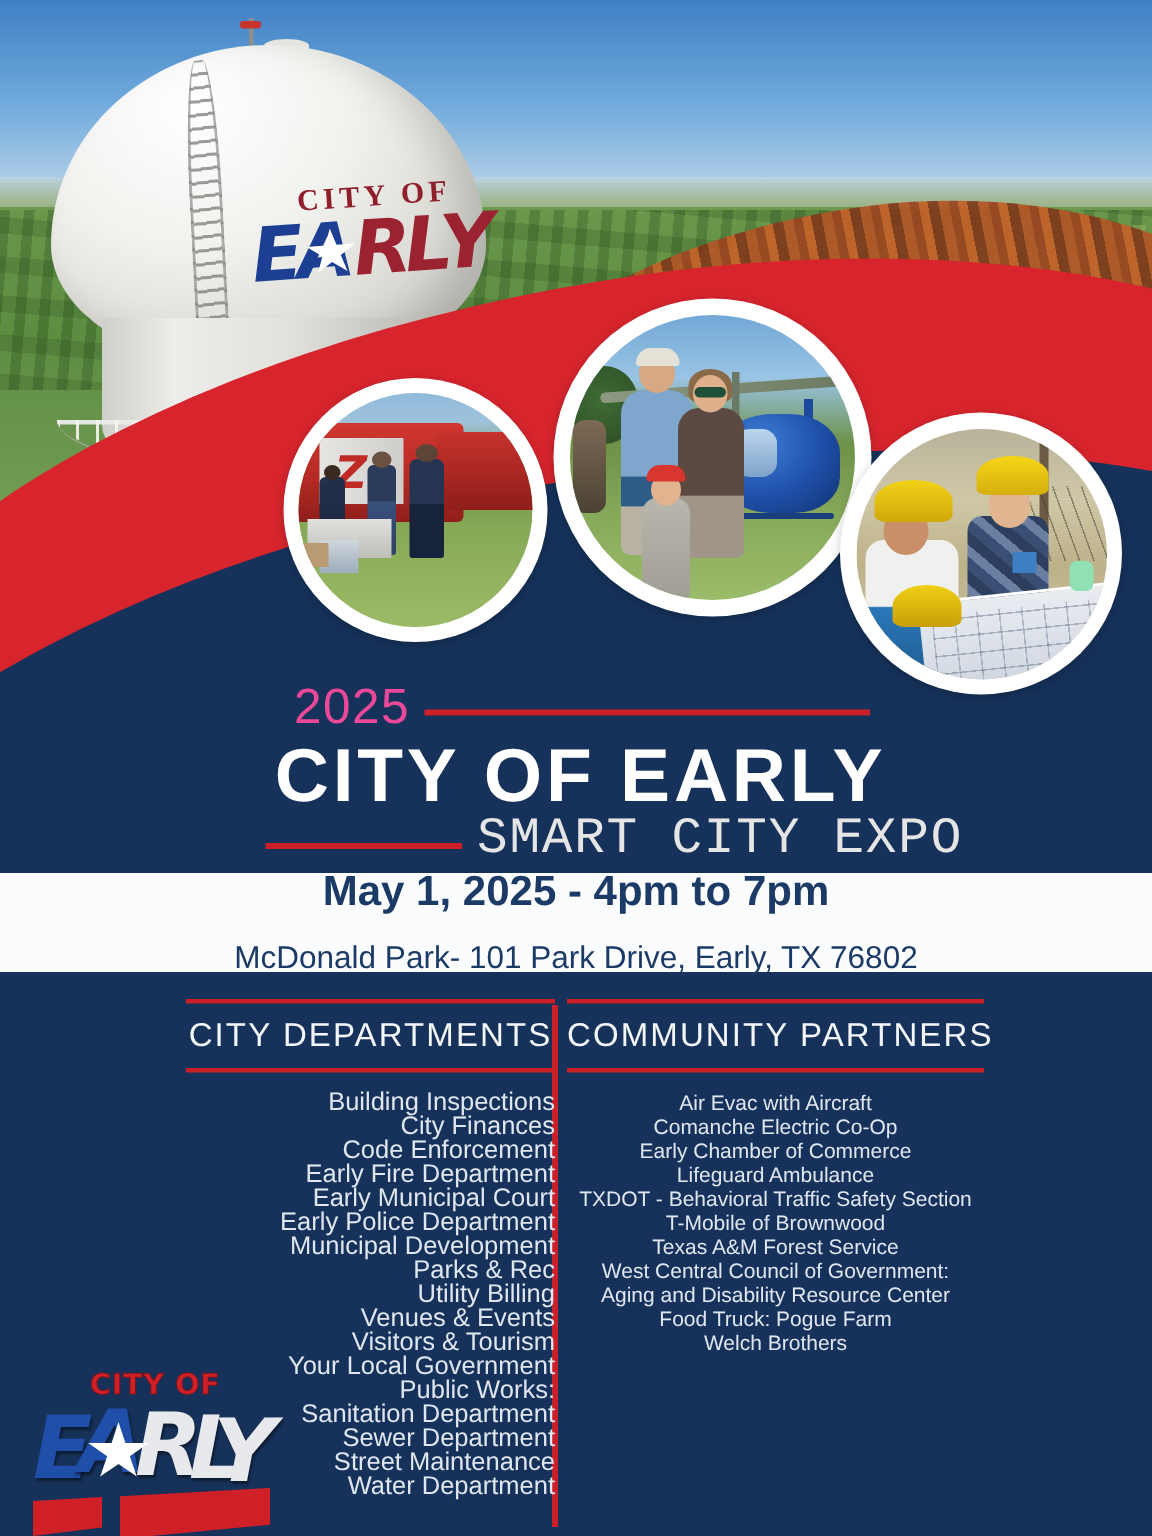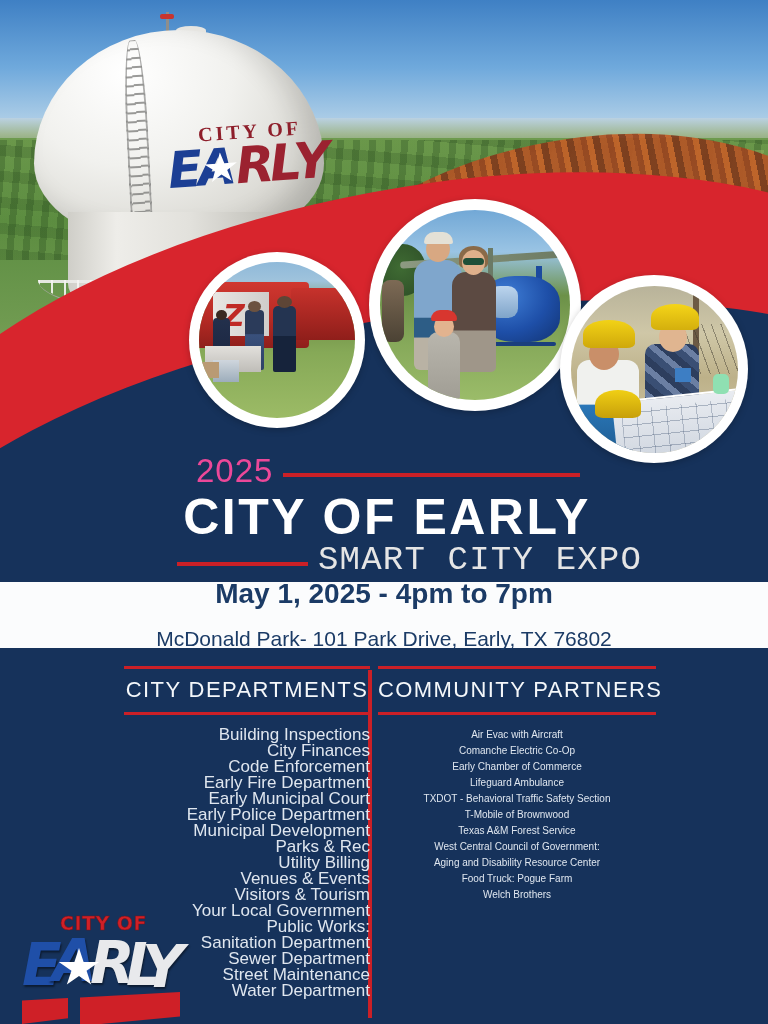--- a/index.html
+++ b/index.html
@@ -346,21 +346,21 @@
   .col-list { list-style: none; text-align: center; padding-top: 12px; }
   .col-list li {
     color: #dfe6ef; font-size: 15px; line-height: 16px;
     font-family: "Liberation Sans", sans-serif;
     padding: 0 0 0.2px 0; margin-bottom: 0px;
   }
   .col-left  .col-list li { padding: 0; line-height: 16.1px; margin-bottom: 0; }
   .col-left  .col-list li + li { margin-top: 0; }
   .col-left  .col-list { line-height: 16px; }
   .col-left  .col-list li { font-size: 17px; line-height: 16px; padding-bottom: 0; text-align: right; }
-  .col-right .col-list li { font-size: 10px; line-height: 16px; }
+  .col-right .col-list li { font-size: 14px; line-height: 16px; }
   .col-left  .col-list li { margin: 0 0 0 0; }
   .col-left  .col-list > li { padding-top: 0px; }
   .col-left  .col-list { margin-top: 0; }
   
   .col-list li { height: 16px; }
   .col-left .col-list li { margin-bottom: 0; }
 
   
   .logo {
     position: absolute; left: 22px; top: 912px;

